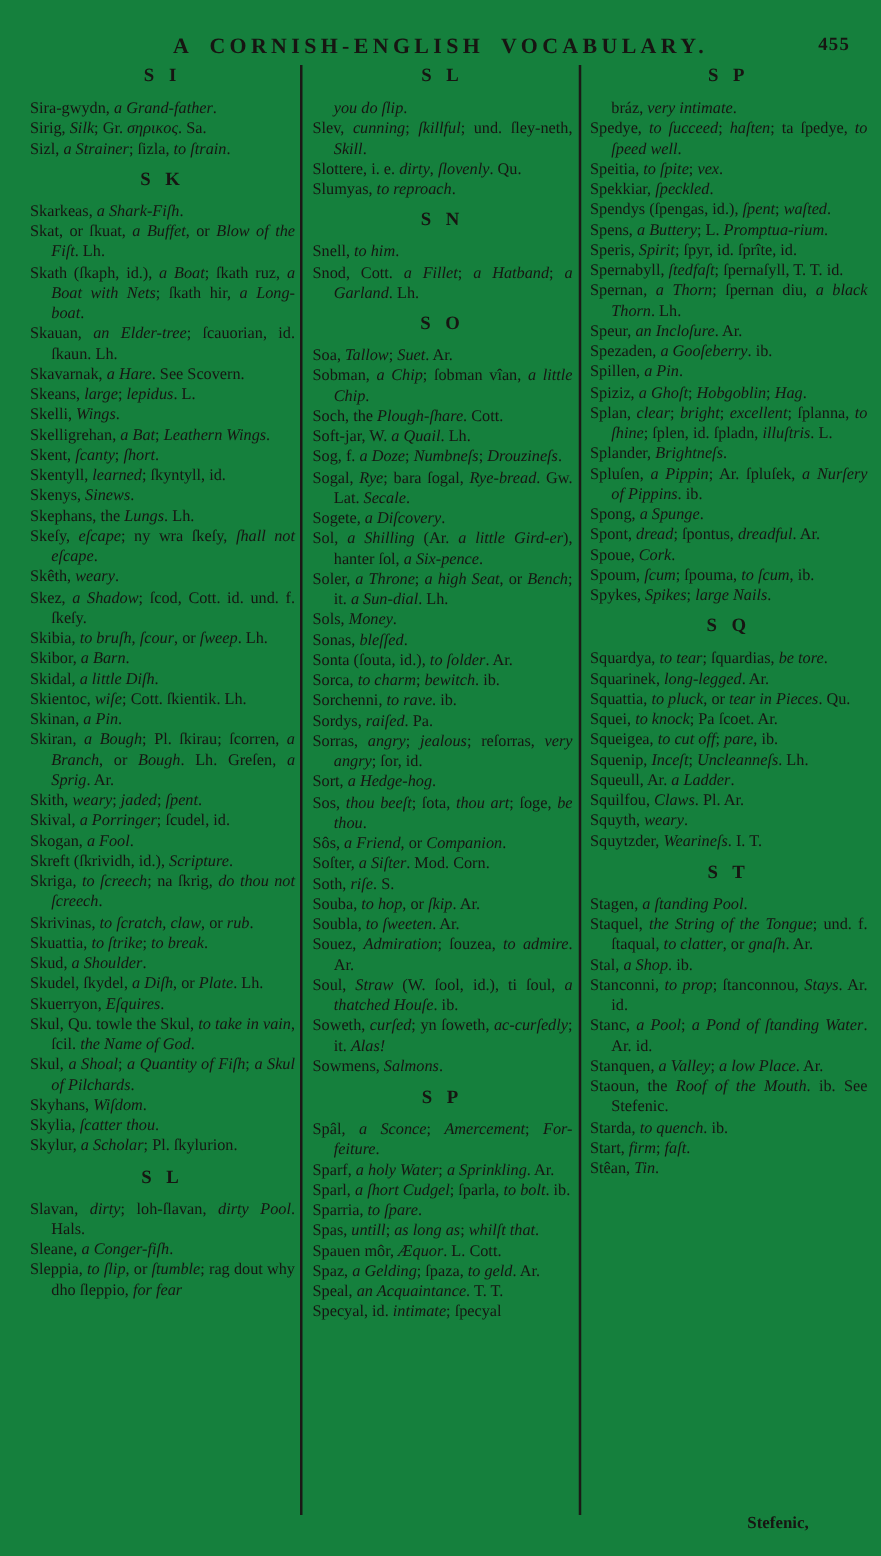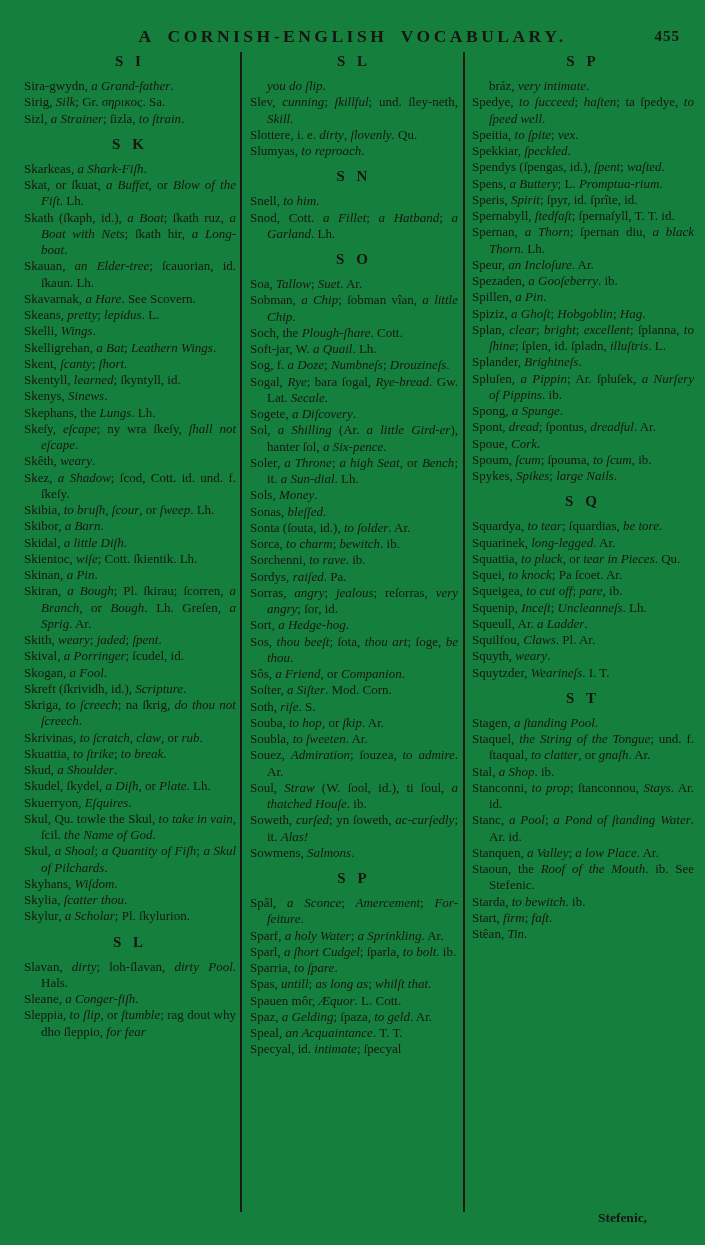--- a/index.html
+++ b/index.html
@@ -83,21 +83,21 @@
         <div class="section-heading">S I</div>
         <p class="entry">Sira-gwydn, <i>a Grand-father</i>.</p>
         <p class="entry">Sirig, <i>Silk</i>; Gr. <i>σηρικος</i>. Sa.</p>
         <p class="entry">Sizl, <i>a Strainer</i>; ſizla, <i>to ſtrain</i>.</p>
         <div class="section-heading">S K</div>
         <p class="entry">Skarkeas, <i>a Shark-Fiſh</i>.</p>
         <p class="entry">Skat, or ſkuat, <i>a Buffet</i>, or <i>Blow of the Fiſt</i>. Lh.</p>
         <p class="entry">Skath (ſkaph, id.), <i>a Boat</i>; ſkath ruz, <i>a Boat with Nets</i>; ſkath hir, <i>a Long-boat</i>.</p>
         <p class="entry">Skauan, <i>an Elder-tree</i>; ſcauorian, id. ſkaun. Lh.</p>
         <p class="entry">Skavarnak, <i>a Hare</i>. See Scovern.</p>
-        <p class="entry">Skeans, <i>pretty</i>; <i>lepidus</i>. L.</p>
+        <p class="entry">Skeans, <i>large</i>; <i>lepidus</i>. L.</p>
         <p class="entry">Skelli, <i>Wings</i>.</p>
         <p class="entry">Skelligrehan, <i>a Bat</i>; <i>Leathern Wings</i>.</p>
         <p class="entry">Skent, <i>ſcanty</i>; <i>ſhort</i>.</p>
         <p class="entry">Skentyll, <i>learned</i>; ſkyntyll, id.</p>
         <p class="entry">Skenys, <i>Sinews</i>.</p>
         <p class="entry">Skephans, the <i>Lungs</i>. Lh.</p>
         <p class="entry">Skeſy, <i>eſcape</i>; ny wra ſkeſy, <i>ſhall not eſcape</i>.</p>
         <p class="entry">Skêth, <i>weary</i>.</p>
         <p class="entry">Skez, <i>a Shadow</i>; ſcod, Cott. id. und. f. ſkeſy.</p>
         <p class="entry">Skibia, <i>to bruſh, ſcour</i>, or <i>ſweep</i>. Lh.</p>
@@ -209,20 +209,20 @@
         <p class="entry">Squyth, <i>weary</i>.</p>
         <p class="entry">Squytzder, <i>Wearineſs</i>. I. T.</p>
         <div class="section-heading">S T</div>
         <p class="entry">Stagen, <i>a ſtanding Pool</i>.</p>
         <p class="entry">Staquel, <i>the String of the Tongue</i>; und. f. ſtaqual, <i>to clatter</i>, or <i>gnaſh</i>. Ar.</p>
         <p class="entry">Stal, <i>a Shop</i>. ib.</p>
         <p class="entry">Stanconni, <i>to prop</i>; ſtanconnou, <i>Stays</i>. Ar. id.</p>
         <p class="entry">Stanc, <i>a Pool</i>; <i>a Pond of ſtanding Water</i>. Ar. id.</p>
         <p class="entry">Stanquen, <i>a Valley</i>; <i>a low Place</i>. Ar.</p>
         <p class="entry">Staoun, the <i>Roof of the Mouth</i>. ib. See Stefenic.</p>
-        <p class="entry">Starda, <i>to bewitch</i>. ib.</p>
+        <p class="entry">Starda, <i>to quench</i>. ib.</p>
         <p class="entry">Start, <i>firm</i>; <i>faſt</i>.</p>
         <p class="entry">Stêan, <i>Tin</i>.</p>
       </div>
   </div>
 
   <div class="catchword">Stefenic,</div>
 </div>
 
 </body></html>

